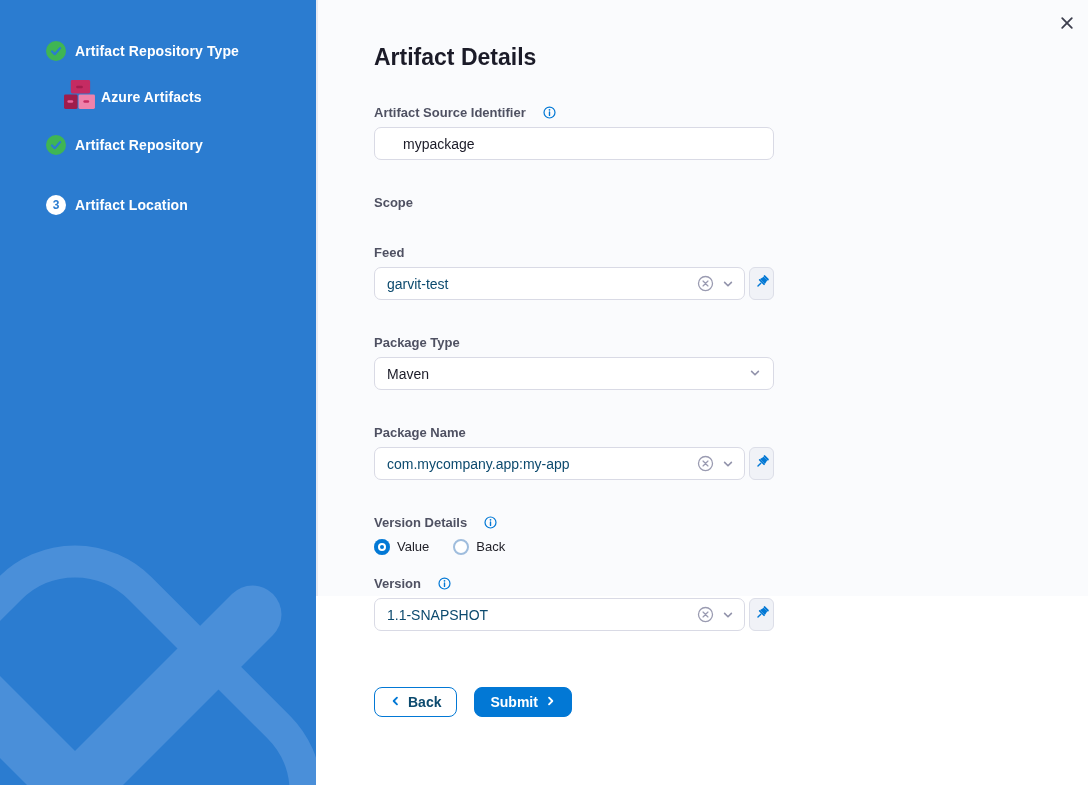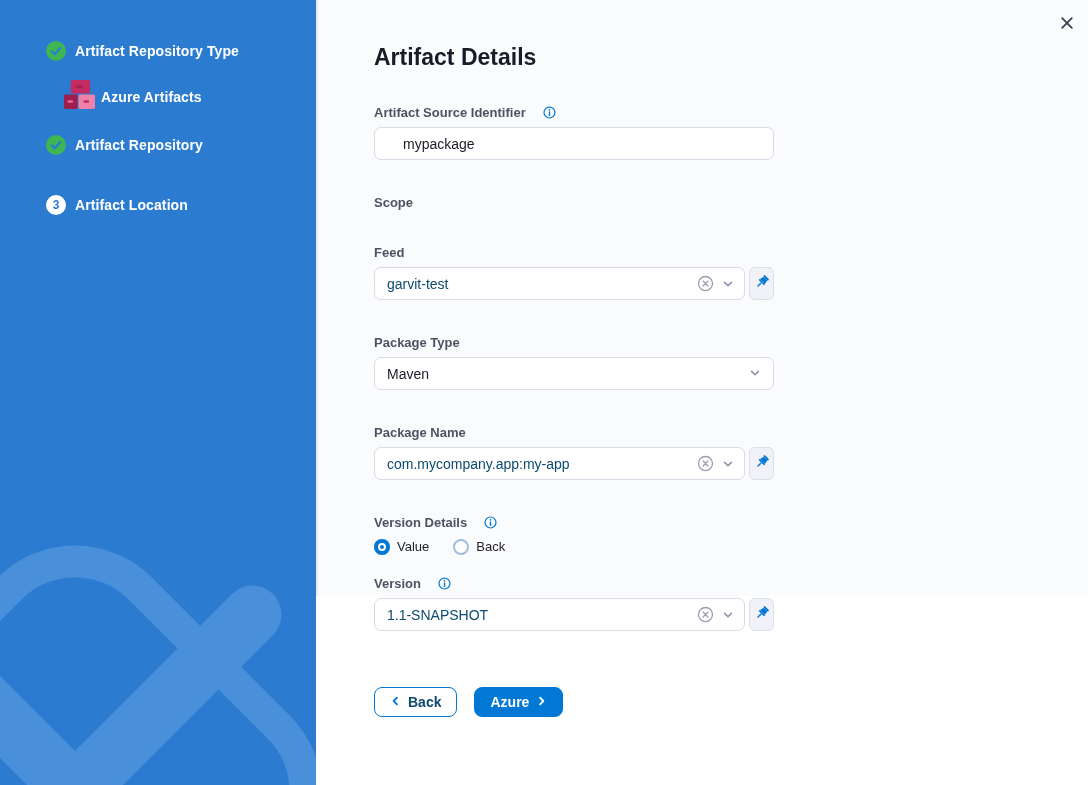--- a/index.html
+++ b/index.html
@@ -327,21 +327,21 @@
     <div class="actions">
       <button class="btn btn-back">
         <span>
           <svg width="11" height="12" viewBox="0 0 12 12">
               <path d="M7.6 2.3 L4 6 L7.6 9.7" stroke="#0278d5" stroke-width="2" fill="none" stroke-linecap="round" stroke-linejoin="round"></path>
             </svg>
         </span>
         <span>Back</span>
       </button>
       <button class="btn btn-submit">
-        <span>Azure</span>
+        <span>Submit</span>
         <span>
           <svg width="11" height="12" viewBox="0 0 12 12">
               <path d="M4.4 2.3 L8 6 L4.4 9.7" stroke="#ffffff" stroke-width="2" fill="none" stroke-linecap="round" stroke-linejoin="round"></path>
             </svg>
         </span>
       </button>
     </div>
   </div>
 </main>
 

